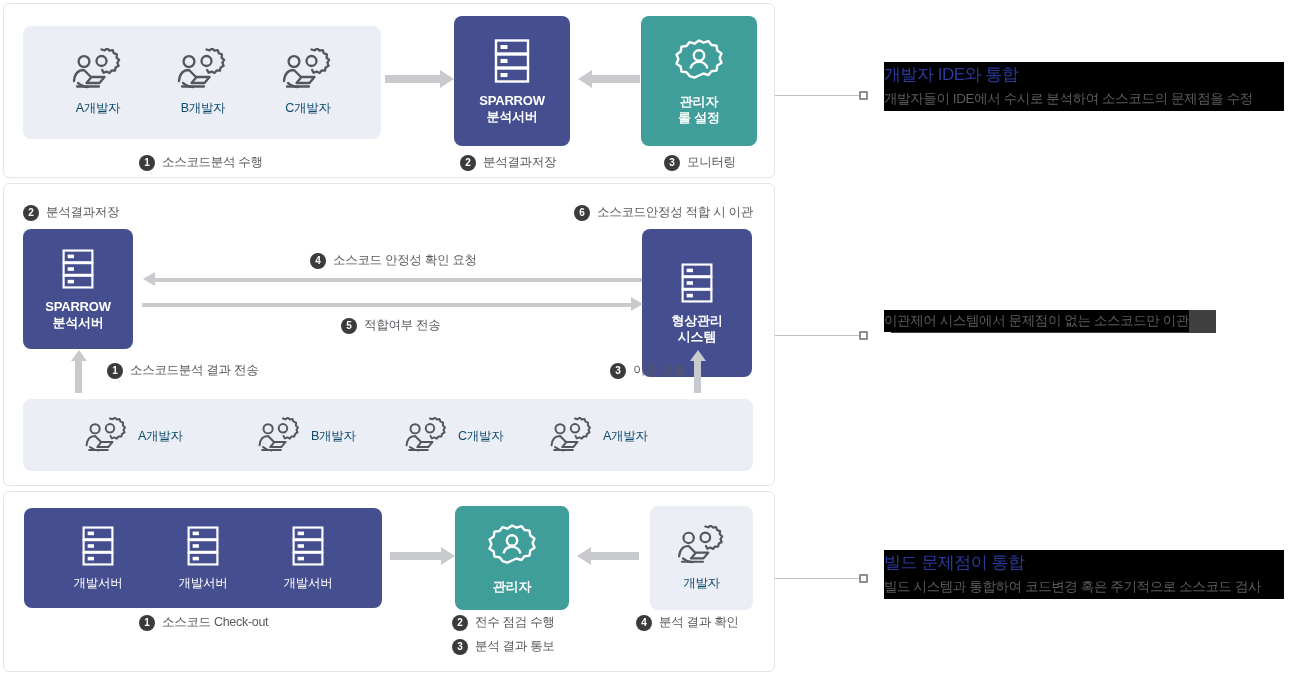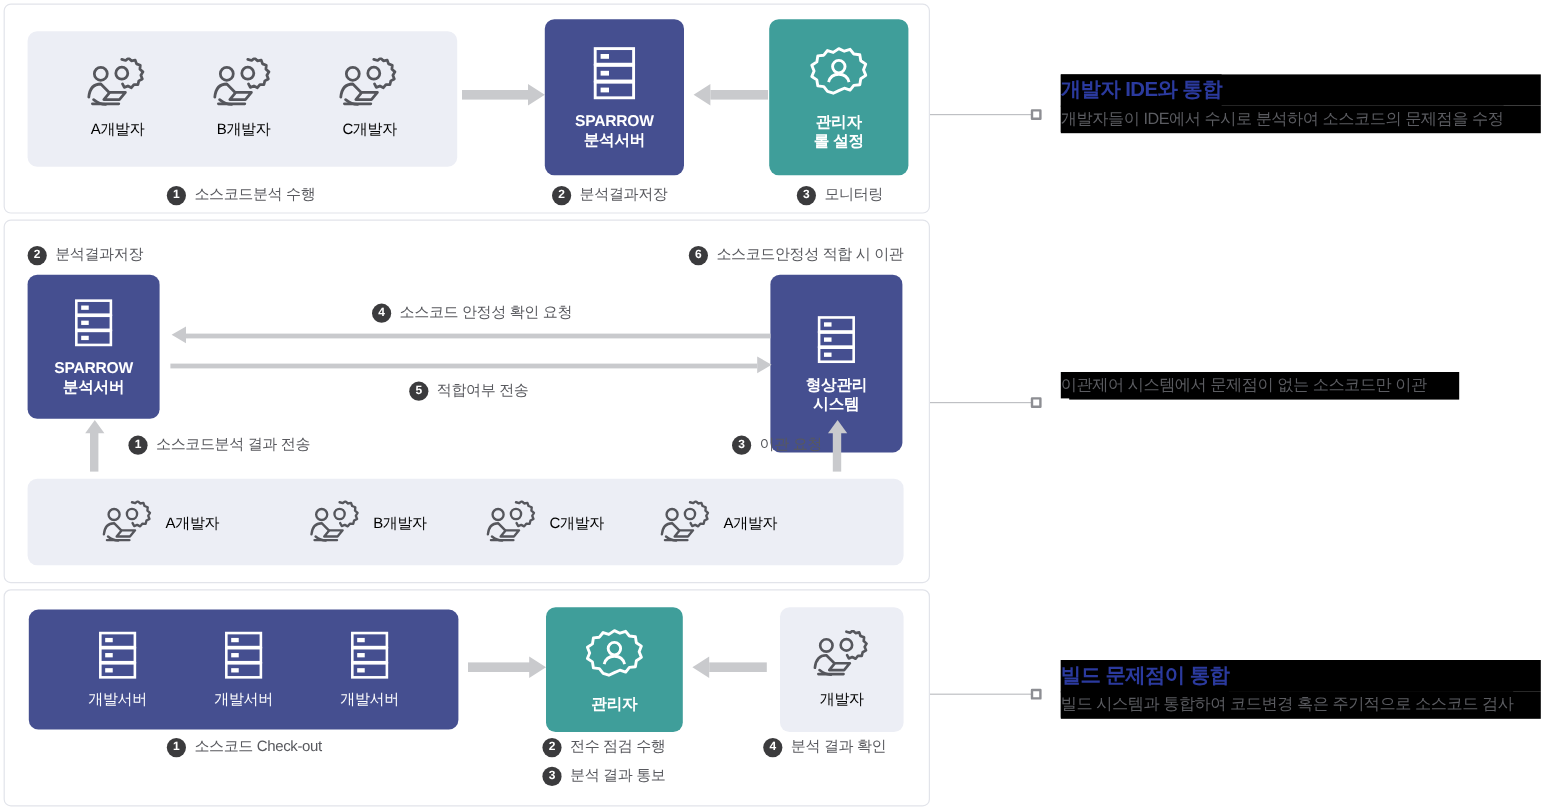--- a/index.html
+++ b/index.html
@@ -59,21 +59,21 @@
   .tile {
     position: absolute;
     display: flex;
     flex-direction: column;
     align-items: center;
     justify-content: center;
     text-align: center;
   }
   .tile-label {
     font-size: 12.5px;
-    color: #000000;
+    color: #0c4a6e;
     margin-top: 8px;
     letter-spacing: -0.3px;
   }
   .tile-label.inline { margin-top: 0; margin-left: 8px; }
   .tile.row { flex-direction: row; }
 
   
   .icn { display: block; }
 
   
@@ -133,21 +133,21 @@
     letter-spacing: -0.3px;
   }
 
   
   .callout { position: absolute; }
   .callout-head {
     display: inline-block;
     background: #000000;
     color: #2b3a9e;
     font-size: 17px;
-    font-weight: bold;
+    font-weight: normal;
     letter-spacing: -0.5px;
     line-height: 24px;
     padding: 1px 0 2px 0;
     white-space: nowrap;
   }
   .callout-sub {
     display: inline-block;
     background: #000000;
     color: #5b5c61;
     font-size: 13.5px;
@@ -525,21 +525,21 @@
   <div class="callout" style="left:884px; top:62px; width:400px;">
     <div style="background:#000000; width:400px; height:26px;">
       <div class="callout-head">개발자 IDE와 통합</div>
     </div>
     <div style="background:#000000; width:400px; height:23px;">
       <div class="callout-sub">개발자들이 IDE에서 수시로 분석하여 소스코드의 문제점을 수정</div>
     </div>
   </div>
 
   <div class="callout" style="left:884px; top:310px; width:400px;">
-    <div style="background:#000000; width:325px; height:23px; position:relative; margin-left:7px;">
+    <div style="background:#404040; width:325px; height:23px; position:relative; margin-left:7px;">
       <div class="callout-sub" style="position:absolute; left:-7px; top:0;">이관제어 시스템에서 문제점이 없는 소스코드만 이관</div>
     </div>
   </div>
 
   <div class="callout" style="left:884px; top:550px; width:400px;">
     <div style="background:#000000; width:400px; height:26px;">
       <div class="callout-head">빌드 문제점이 통합</div>
     </div>
     <div style="background:#000000; width:400px; height:23px;">
       <div class="callout-sub">빌드 시스템과 통합하여 코드변경 혹은 주기적으로 소스코드 검사</div>

